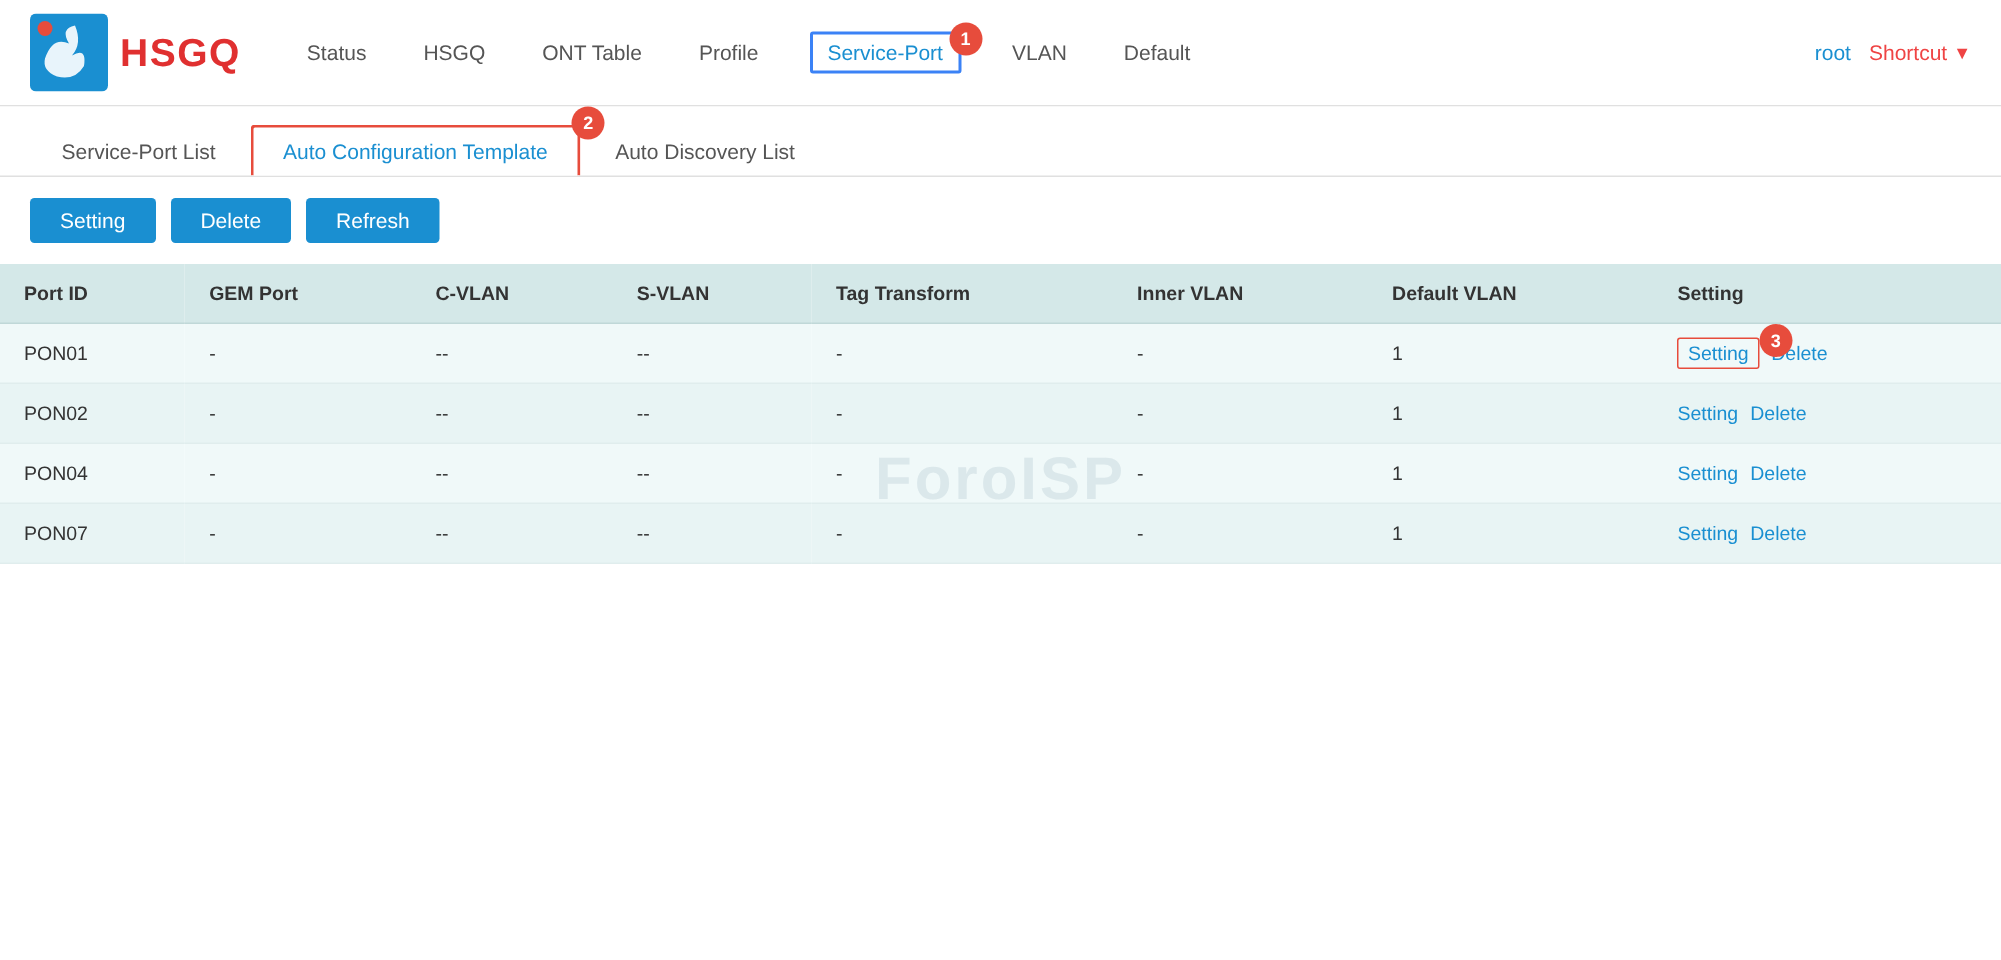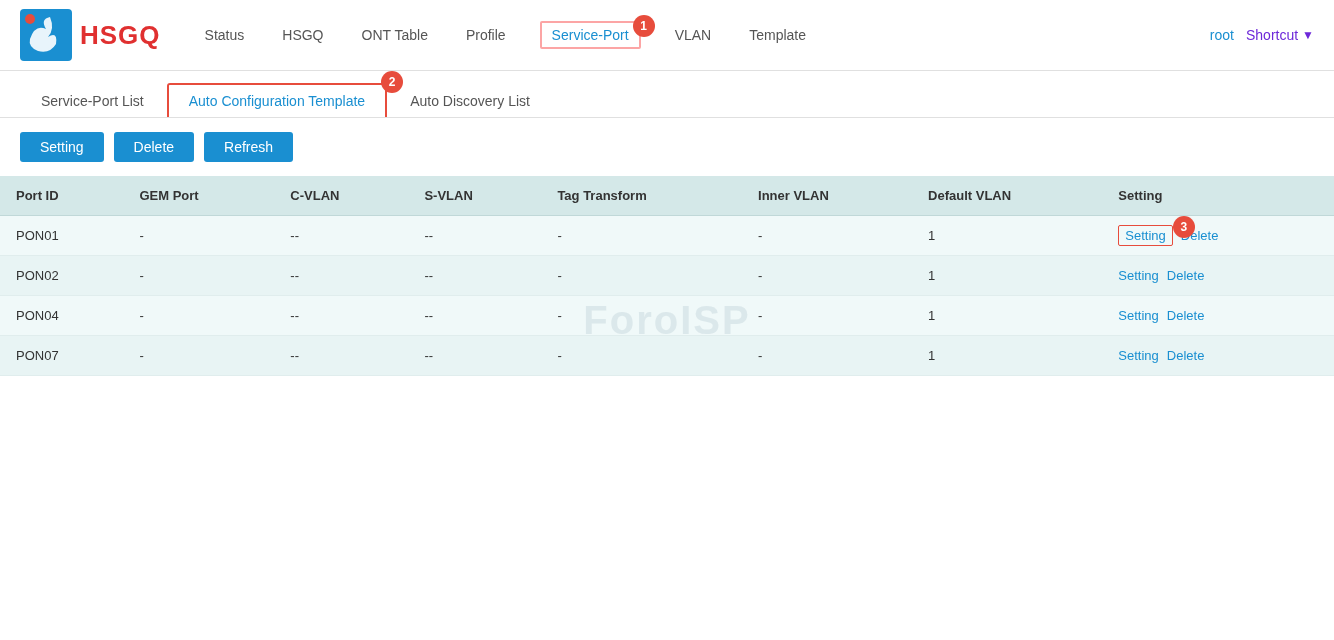--- a/index.html
+++ b/index.html
@@ -42,35 +42,35 @@
       cursor: pointer;
       padding: 0 4px;
       white-space: nowrap;
     }
     .nav-item.active {
       color: #1a8fd1;
       border-bottom: 3px solid #1a8fd1;
       padding-bottom: 3px;
     }
     .nav-item.outlined {
-      border: 2px solid #fca5a5;
+      border: 2px solid #3b82f6;
       padding: 4px 10px;
       border-radius: 2px;
     }
     .nav-right {
       display: flex;
       align-items: center;
       gap: 8px;
       margin-left: auto;
     }
     .nav-right .nav-item.user { color: #1a8fd1; }
     .nav-shortcut {
       display: flex;
       align-items: center;
-      color: #6d28d9;
+      color: #ef4444;
       cursor: pointer;
     }
     .nav-shortcut .chevron { font-size: 12px; margin-left: 4px; }
 
     
     .sub-tabs {
       display: flex;
       align-items: center;
       padding: 12px 20px 0 20px;
       border-bottom: 1px solid #e0e0e0;
@@ -213,21 +213,21 @@
     <span class="nav-item">Status</span>
     <span class="nav-item">HSGQ</span>
     <span class="nav-item">ONT Table</span>
     <span class="nav-item">Profile</span>
     <div class="relative-wrap">
       <span class="nav-item active outlined">Service-Port</span>
       
       <span class="annotation-badge" style="top:-12px; right:-14px;">1</span>
     </div>
     <span class="nav-item">VLAN</span>
-    <span class="nav-item">Template</span>
+    <span class="nav-item">Default</span>
   </nav>
 
   <div class="nav-right">
     <span class="nav-item user">root</span>
     <span class="nav-shortcut">
       <span>Shortcut</span>
       <span class="chevron">▼</span>
     </span>
   </div>
 </div>

